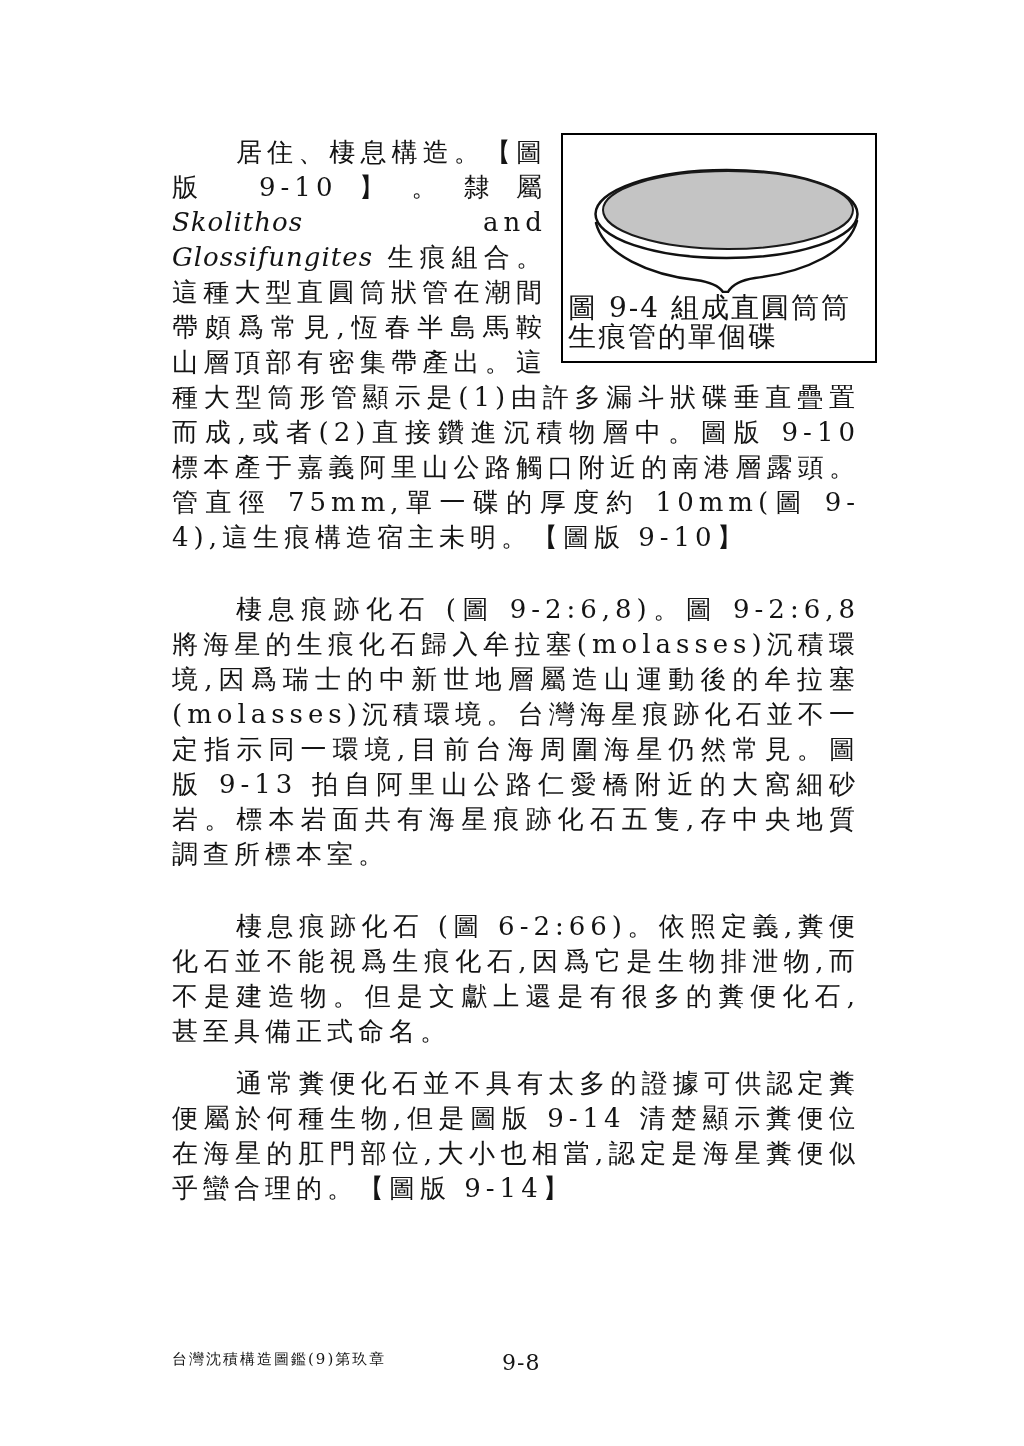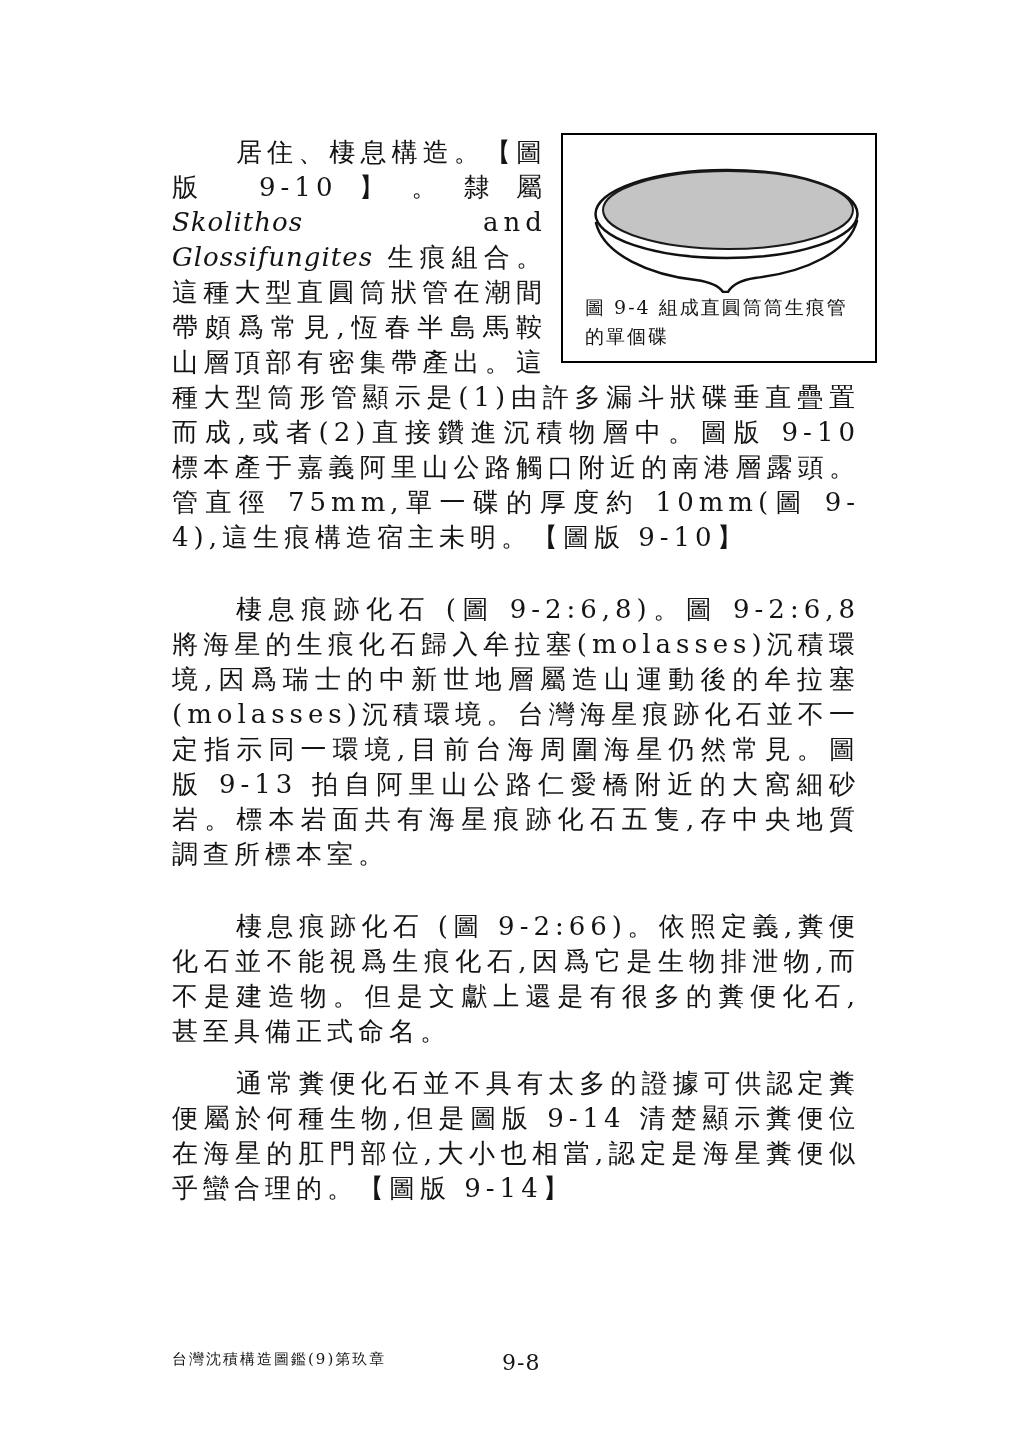--- a/index.html
+++ b/index.html
@@ -32,26 +32,26 @@
   i, .italic { font-style:italic; letter-spacing:1px; }
   .figure-box {
     float:right;
     width:312px;
     margin:-2px 0 10px 14px;
     border:2px solid #000000;
     background:#ffffff;
   }
   .figure-drawing { display:block; width:100%; height:158px; }
   .figure-caption {
-    font-size:19px;
+    font-size:28px;
     line-height:29px;
     letter-spacing:2px;
     text-align:left;
     text-indent:0;
-    padding:0 8px 10px 22px;
+    padding:0 8px 10px 5px;
   }
   .footer-title {
     position:absolute;
     left:160px; top:1350px;
     font-size:15px;
     letter-spacing:2px;
     margin-left:12px;
   }
   .footer-page {
     position:absolute;
@@ -85,21 +85,21 @@
       <p class="para"><span>居住、棲息構造。【圖版 9-10】。隸屬 </span><i>Skolithos</i><span> and </span><i>Glossifungites</i><span> 生痕組合。這種大型直圓筒狀管在潮間帶頗爲常見,恆春半島馬鞍山層頂部有密集帶產出。這種大型筒形管顯示是(1)由許多漏斗狀碟垂直疊置而成,或者(2)直接鑽進沉積物層中。圖版 9-10 標本產于嘉義阿里山公路觸口附近的南港層露頭。管直徑 75mm,單一碟的厚度約 10mm(圖 9-4),這生痕構造宿主未明。【圖版 9-10】</span></p>
     </div>
 
     <div class="sec">
 
       <p class="para"><span>棲息痕跡化石 (圖 9-2:6,8)。圖 9-2:6,8 將海星的生痕化石歸入牟拉塞(molasses)沉積環境,因爲瑞士的中新世地層屬造山運動後的牟拉塞(molasses)沉積環境。台灣海星痕跡化石並不一定指示同一環境,目前台海周圍海星仍然常見。圖版 9-13 拍自阿里山公路仁愛橋附近的大窩細砂岩。標本岩面共有海星痕跡化石五隻,存中央地質調查所標本室。</span></p>
     </div>
 
     <div class="sec">
 
-      <p class="para"><span>棲息痕跡化石 (圖 9-2:66)。依照定義,糞便化石並不能視爲生痕化石,因爲它是生物排泄物,而不是建造物。但是文獻上還是有很多的糞便化石,甚至具備正式命名。</span></p>
+      <p class="para"><span>棲息痕跡化石 (圖 6-2:66)。依照定義,糞便化石並不能視爲生痕化石,因爲它是生物排泄物,而不是建造物。但是文獻上還是有很多的糞便化石,甚至具備正式命名。</span></p>
       <p class="para"><span>通常糞便化石並不具有太多的證據可供認定糞便屬於何種生物,但是圖版 9-14 清楚顯示糞便位在海星的肛門部位,大小也相當,認定是海星糞便似乎蠻合理的。【圖版 9-14】</span></p>
     </div>
 
   </div>
 
   <div class="footer-title">台灣沈積構造圖鑑(9)第玖章</div>
   <div class="footer-page">9-8</div>
 
 </div>
 

